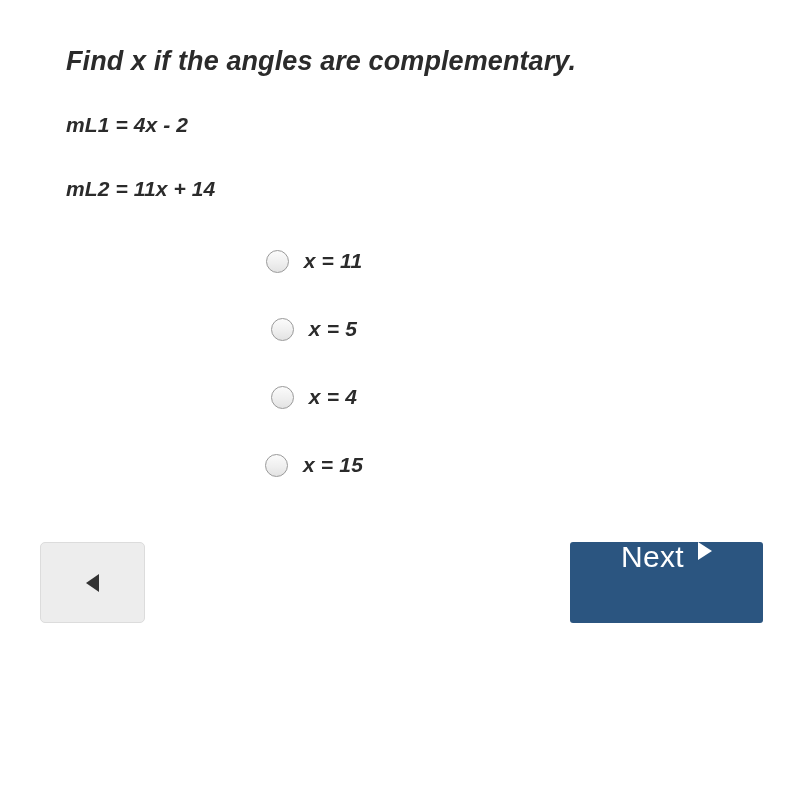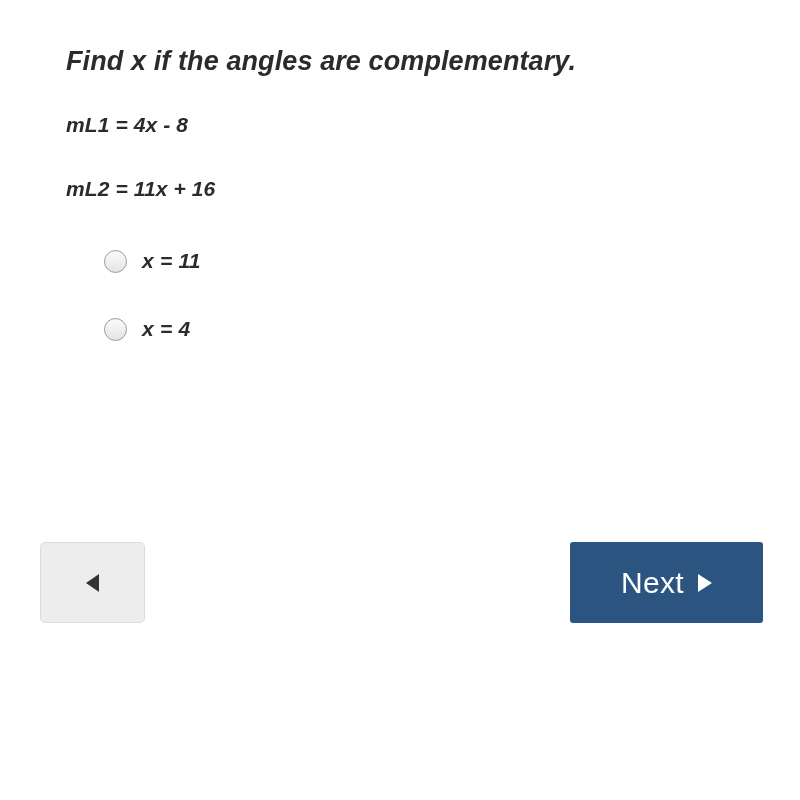--- a/index.html
+++ b/index.html
@@ -62,20 +62,21 @@
     top: 247px;
     width: 420px;
   }
 
   .option-row {
     display: flex;
     align-items: center;
     height: 28px;
     margin-bottom: 40px;
     cursor: pointer;
+    justify-content: center;
   }
 
   .radio-circle {
     width: 23px;
     height: 23px;
     border-radius: 50%;
     border: 1px solid #9a9a9a;
     background: linear-gradient(to bottom, #fbfbfb 0%, #efefef 55%, #e3e3e3 100%);
     box-sizing: border-box;
     flex: 0 0 auto;
@@ -121,21 +122,21 @@
     position: absolute;
     left: 570px;
     top: 542px;
     width: 193px;
     height: 81px;
     background: #2b5580;
     border: none;
     border-radius: 3px;
     box-sizing: border-box;
     display: flex;
-    align-items: center;
+    align-items: flex-start;
     justify-content: center;
     cursor: pointer;
   }
 
   .next-label {
     font-size: 30px;
     font-weight: normal;
     font-style: normal;
     color: #ffffff;
     letter-spacing: 0.3px;
@@ -151,37 +152,45 @@
     margin-left: 14px;
   }
 </style>
 </head>
 <body>
 
 <div id="quiz-page">
 
   <div class="question-block">
     <div class="question-title">Find x if the angles are complementary.</div>
-    <div class="equation-line eq1">mL1  =  4x  - 8</div>
-    <div class="equation-line eq2">mL2  =  11x  +  16</div>
+    <div class="equation-line eq1">mL1  =  4x  - 2</div>
+    <div class="equation-line eq2">mL2  =  11x  +  14</div>
   </div>
 
   <div class="options-list">
 
     <div class="option-row">
       <span class="radio-circle"></span>
       <span class="option-label">x  =  11</span>
     </div>
 
+    <div class="option-row">
+      <span class="radio-circle"></span>
+      <span class="option-label">x  =  5</span>
+    </div>
 
     <div class="option-row">
       <span class="radio-circle"></span>
       <span class="option-label">x  =  4</span>
     </div>
 
+    <div class="option-row">
+      <span class="radio-circle"></span>
+      <span class="option-label">x  =  15</span>
+    </div>
 
   </div>
 
   <div class="back-button">
     <span class="tri-left"></span>
   </div>
 
   <div class="next-button">
     <span class="next-label">Next</span>
     <span class="tri-right"></span>

